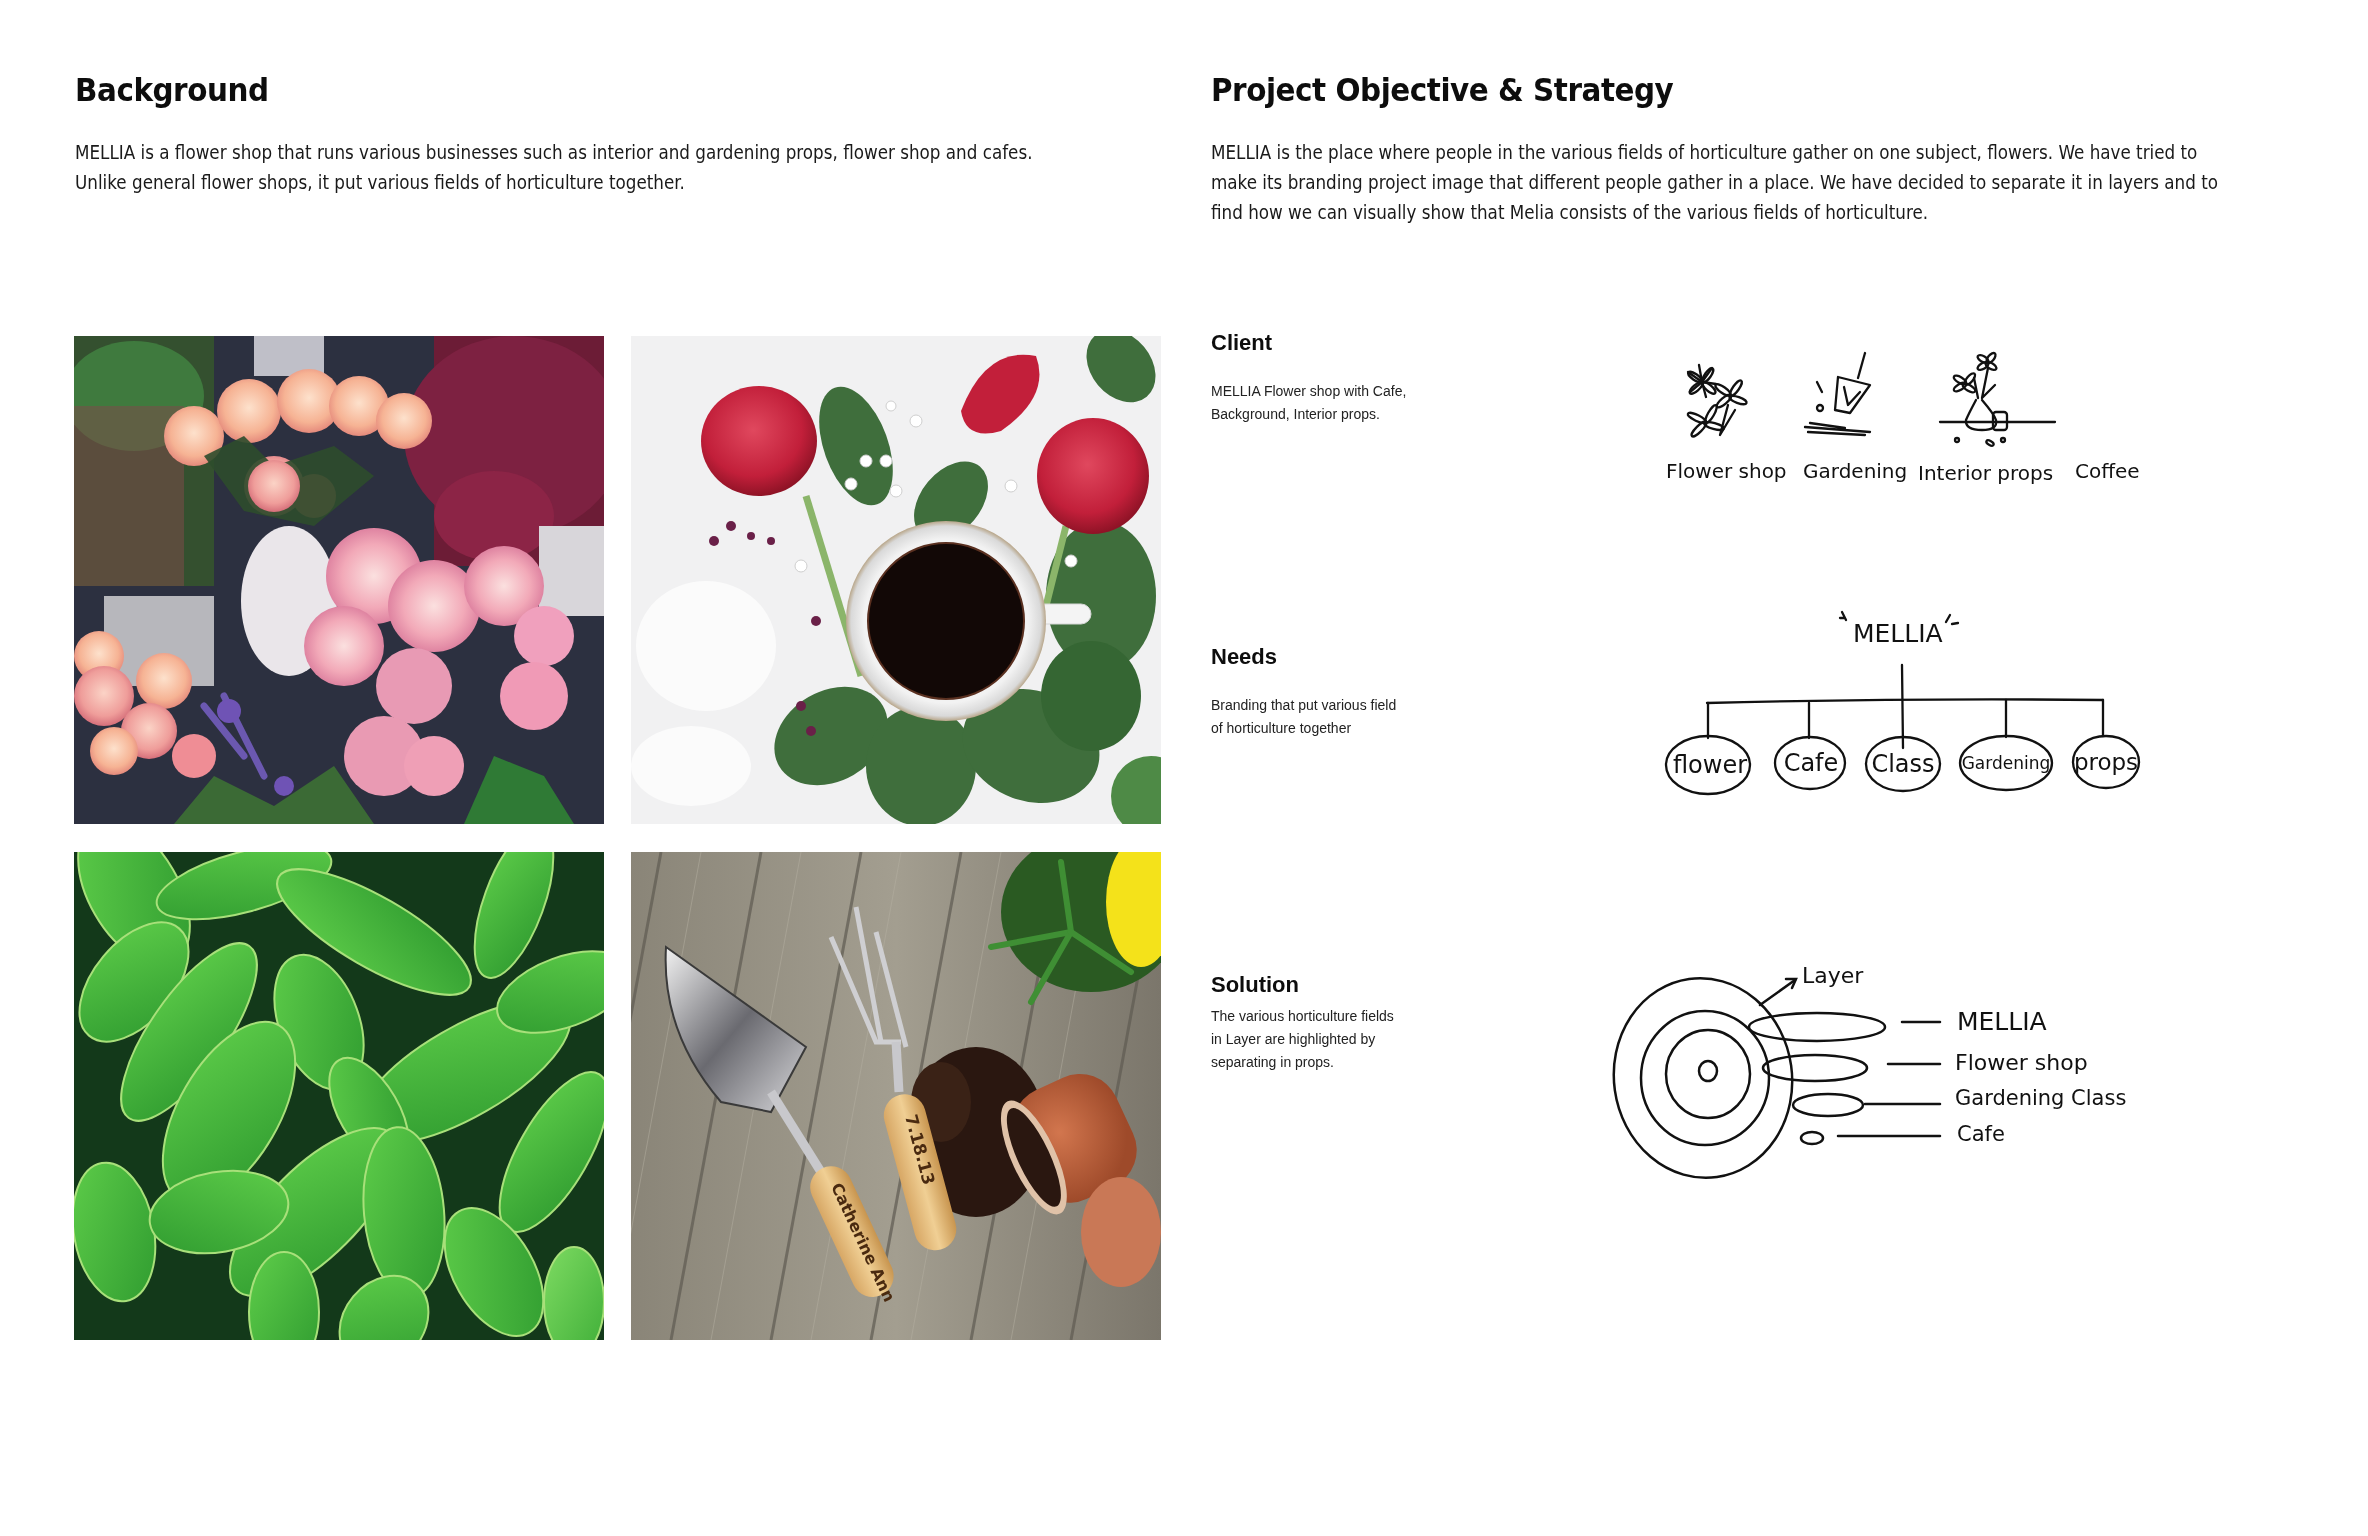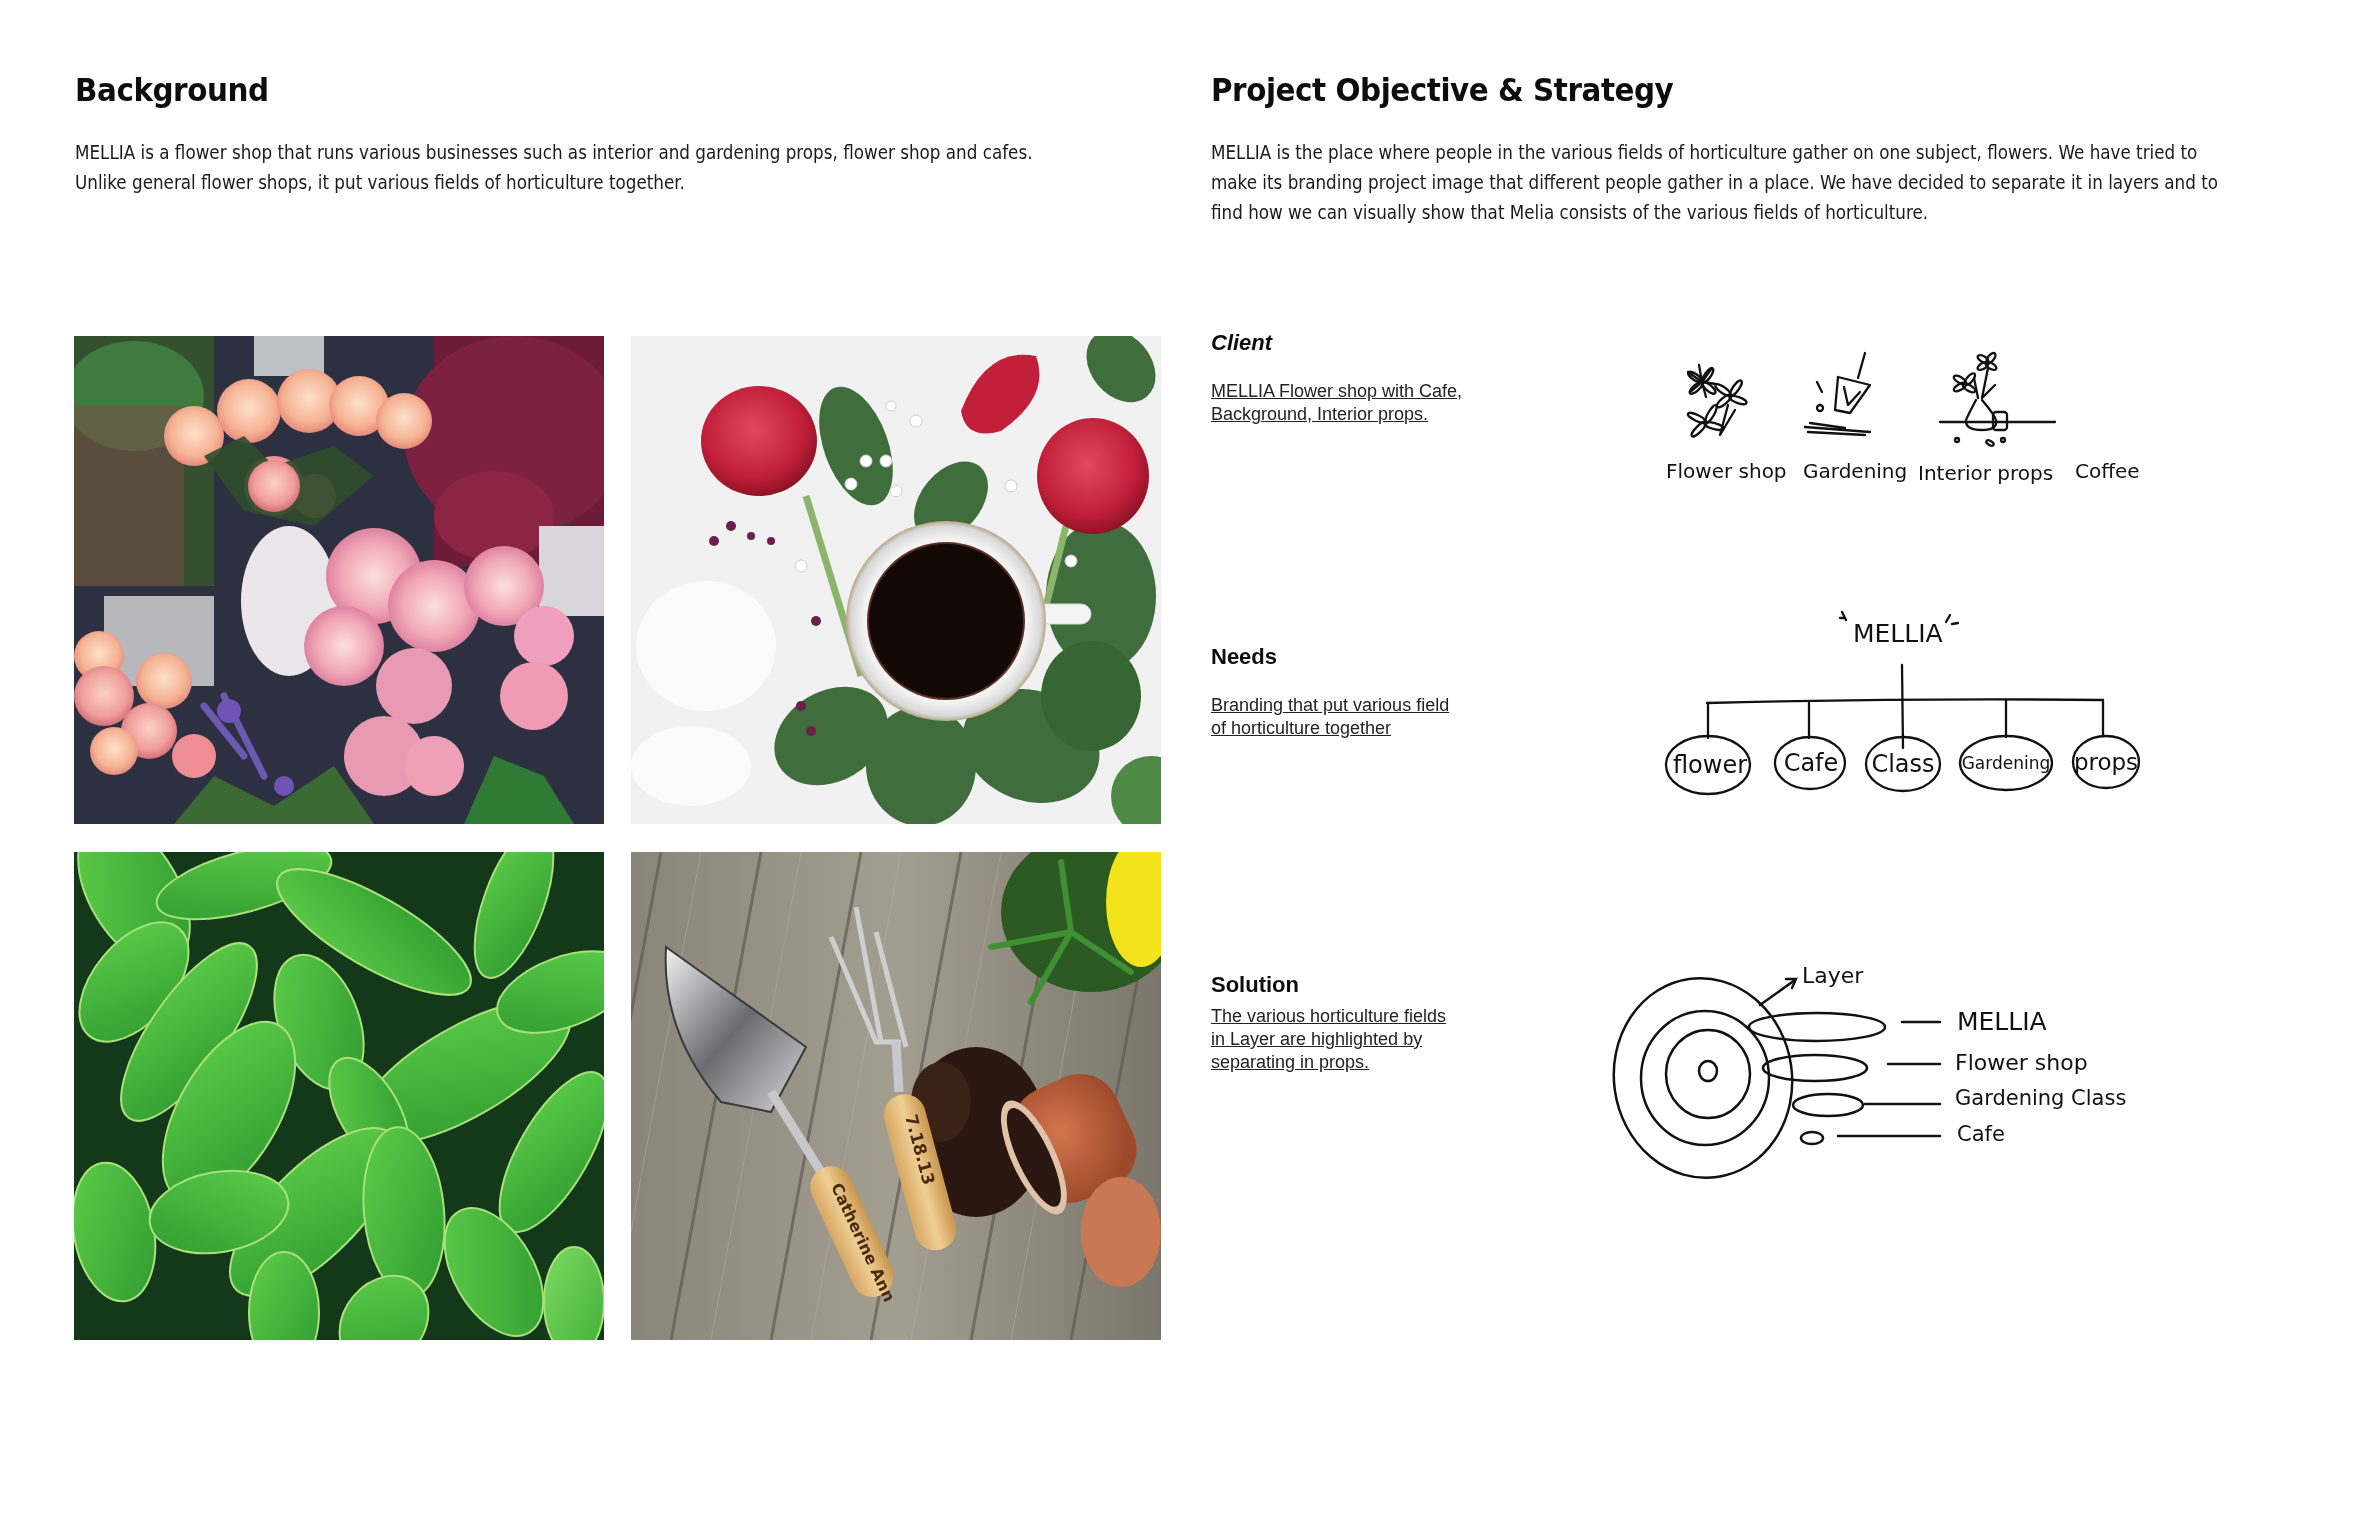--- a/index.html
+++ b/index.html
@@ -9,22 +9,22 @@
         font-size:32px; letter-spacing:-0.5px; transform:scaleX(0.92); transform-origin:left top;
         margin:0; color:#0d0d0d; white-space:nowrap; }
   .body-text { position:absolute; font-family:"DejaVu Sans", sans-serif; font-size:19.5px;
         line-height:30px; color:#1a1a1a; margin:0; transform:scaleX(0.86); transform-origin:left top;
         white-space:nowrap; }
   .body-text span { display:block; }
   .photo { position:absolute; overflow:hidden; }
   .photo svg { width:100%; height:100%; display:block; }
   .label-h { position:absolute; font-family:"Liberation Sans", sans-serif; font-weight:bold;
         font-size:22px; color:#0d0d0d; margin:0; }
-  .label-p { position:absolute; font-family:"Liberation Sans", sans-serif; font-size:18px;
-        line-height:23px; color:#222; margin:0;text-decoration:underline; }
+  .label-p { position:absolute; font-family:"Liberation Sans", sans-serif; font-size:14px;
+        line-height:23px; color:#222; margin:0; }
   .label-p span { display:block; }
   .sketch { position:absolute; }
   .sketch svg { overflow:visible; }
   .hand { font-family:"DejaVu Sans", sans-serif; fill:#111; }
 </style>
 </head>
 <body>
 
 <h1 class="h1" style="left:75px; top:71px;">Background</h1>
 <p class="body-text" style="left:75px; top:138px;">
@@ -273,21 +273,21 @@
         <path d="M225,55 L250,190"></path>
     </g>
     <line x1="265" y1="190" x2="268" y2="240" stroke="#c8c8cc" stroke-width="9"></line>
     <g transform="rotate(-15 290 320)">
       <rect x="268" y="240" width="42" height="160" rx="21" fill="url(#handle)"></rect>
       <text x="289" y="262" transform="rotate(90 289 262)" font-family="DejaVu Sans, sans-serif" font-size="17" font-weight="bold" fill="#4a2a10">7.18.13</text>
     </g>
   </svg>
 </div>
 
-<h2 class="label-h" style="left:1211px; top:330px;font-style:italic;">Client</h2>
+<h2 class="label-h" style="left:1211px; top:330px;">Client</h2>
 <p class="label-p" style="left:1211px; top:380px;">
   <span>MELLIA Flower shop with Cafe,</span>
   <span>Background, Interior props.</span>
 </p>
 
 <div class="sketch" style="left:1660px; top:340px; width:620px; height:160px;">
   <svg width="620" height="160" viewBox="0 0 620 160" fill="none" stroke="#111" stroke-width="2.3" stroke-linecap="round" stroke-linejoin="round">
 
     <g>
       <g transform="translate(42,42)">

